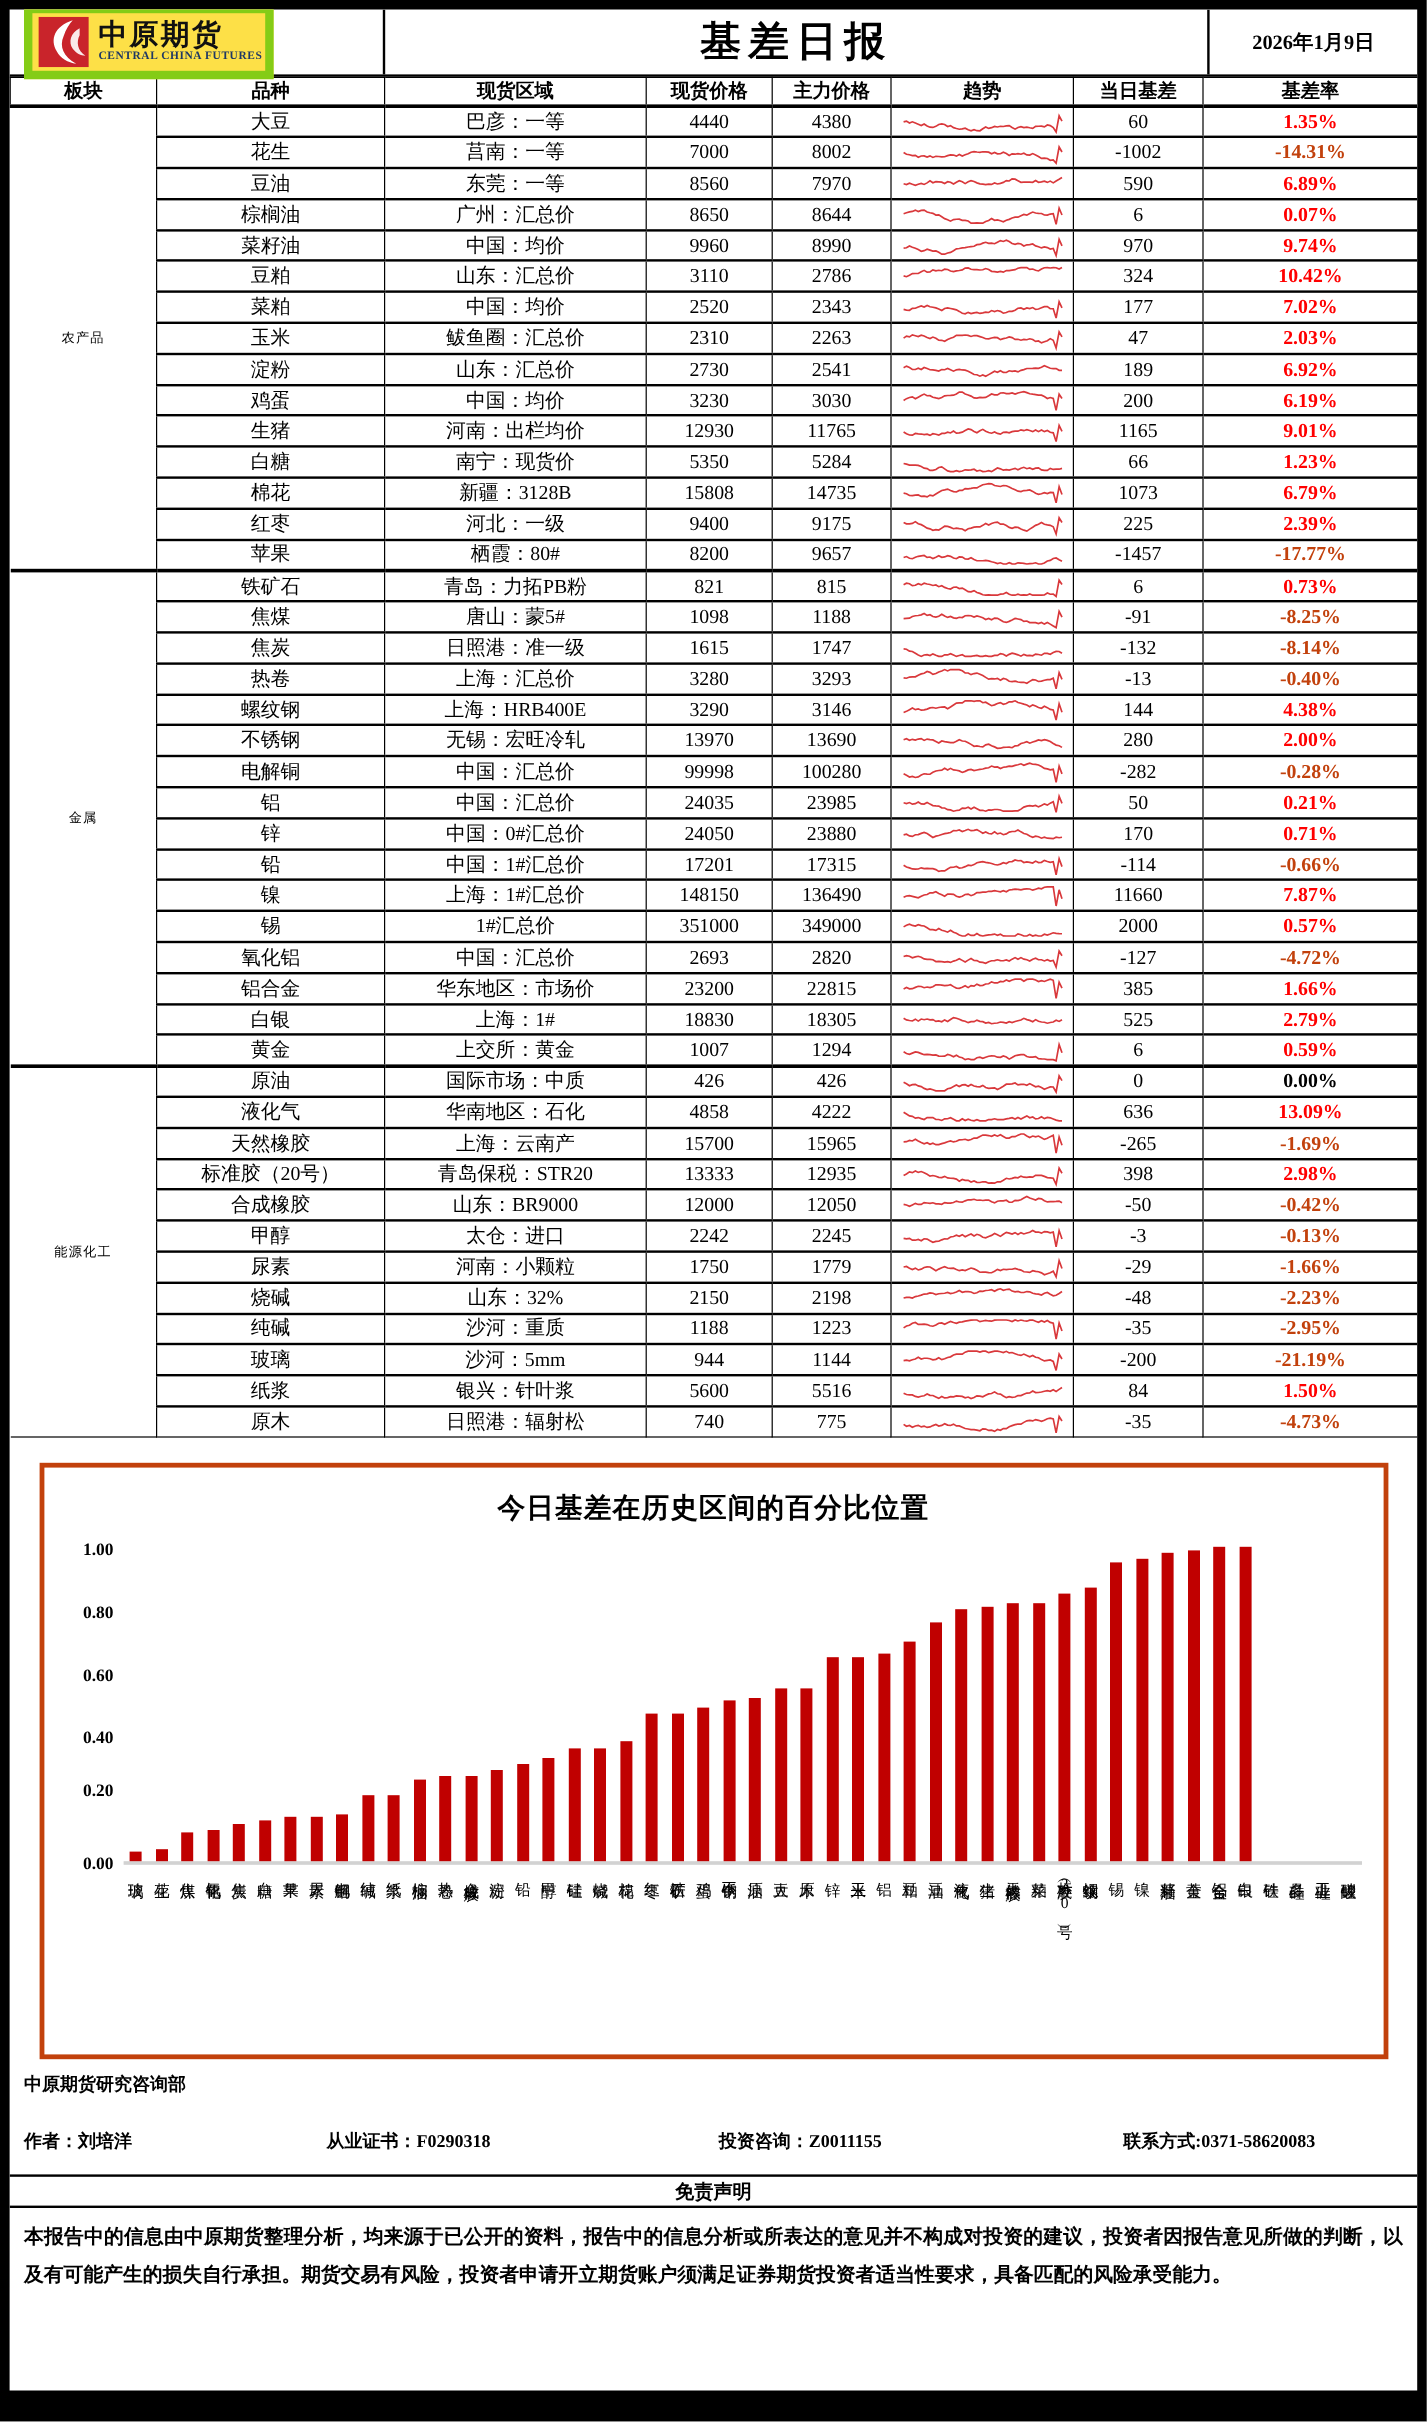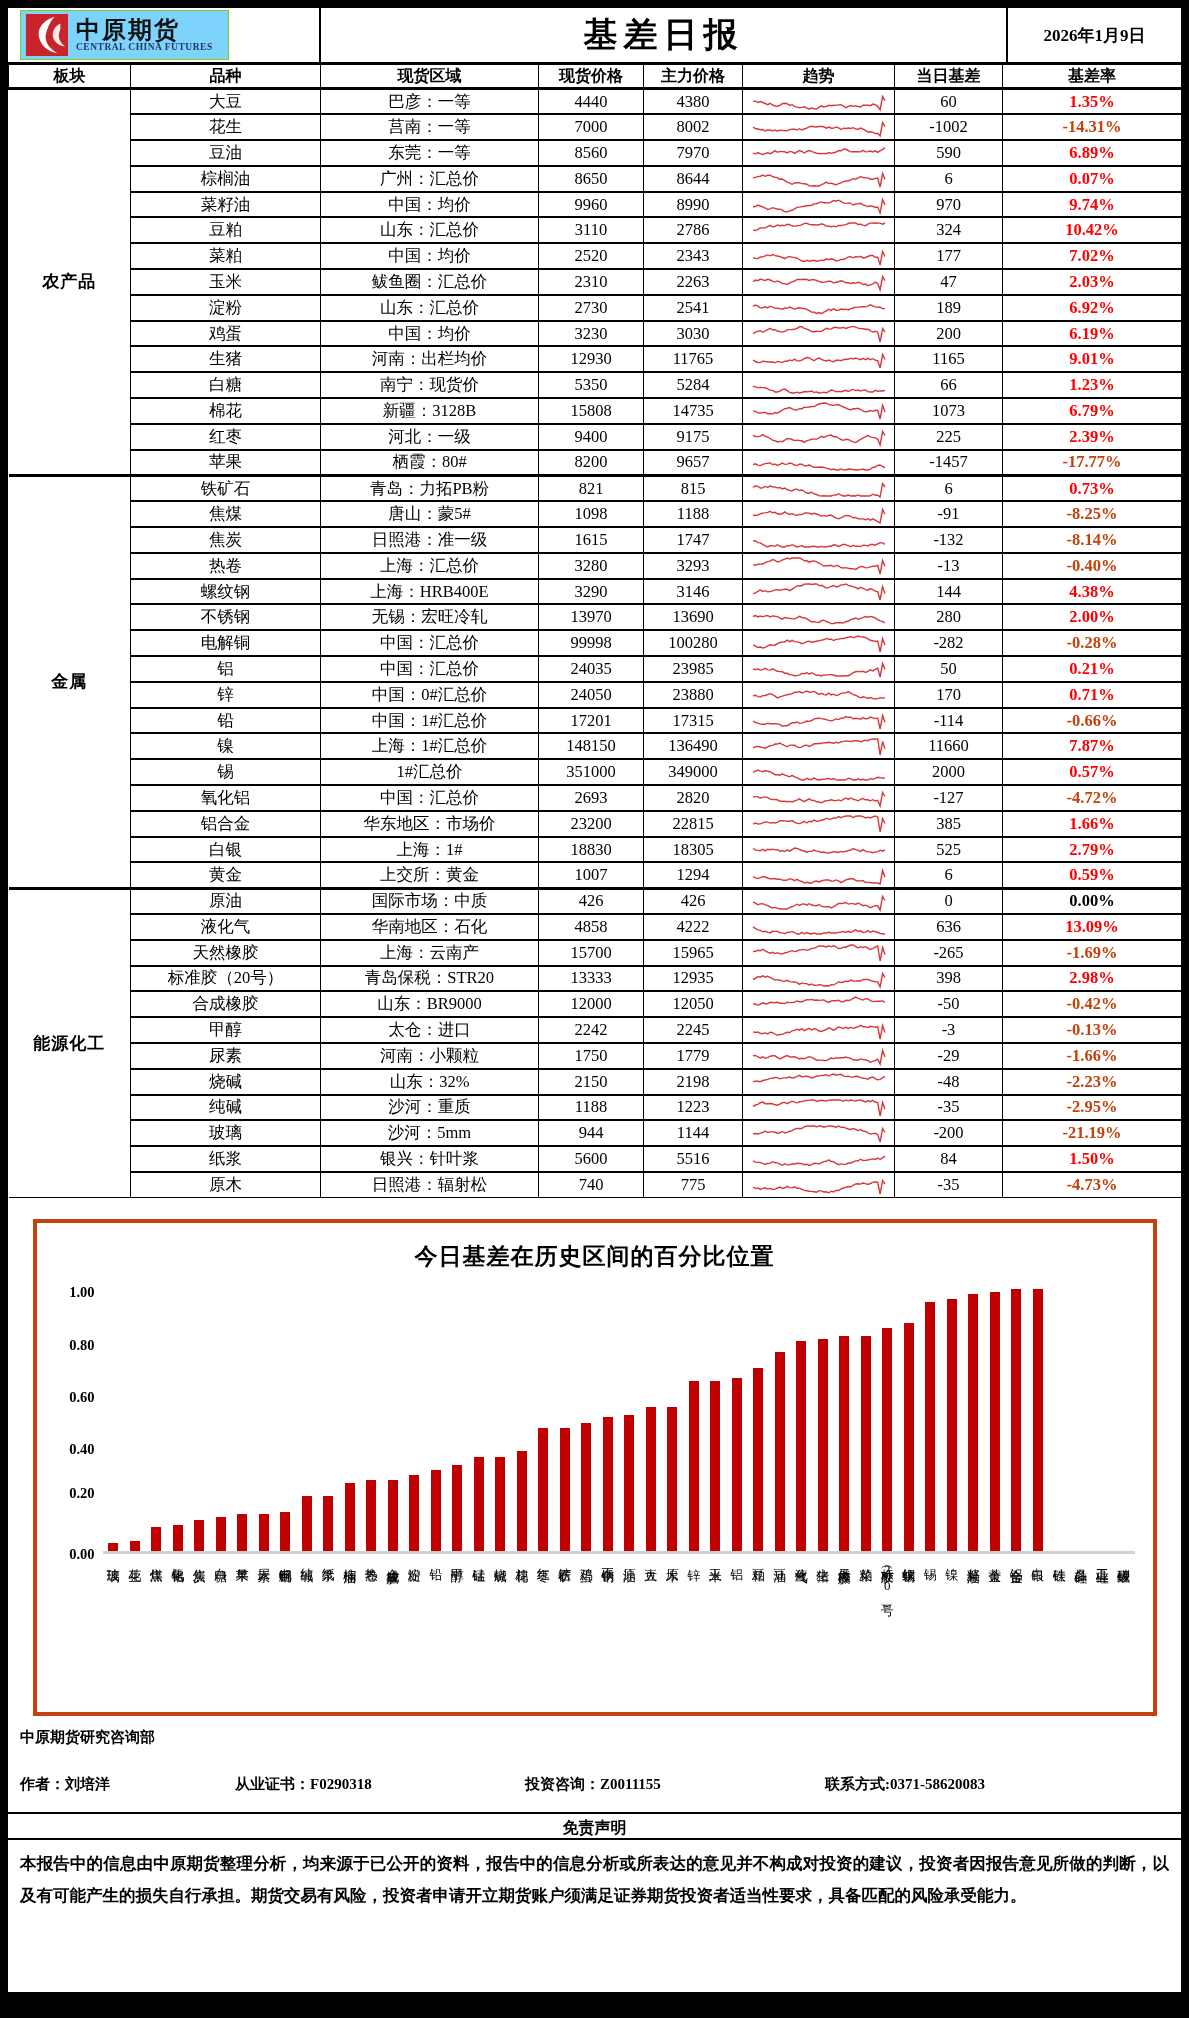--- a/index.html
+++ b/index.html
@@ -2,36 +2,36 @@
 <html><head>
 <meta charset="utf-8">
 <style>
   * { margin:0; padding:0; box-sizing:border-box; }
   body { background:#666; font-family:"Liberation Serif","DejaVu Serif",serif; }
   .page { width:1189px; height:2018px; background:#fff; border:8px solid #000; border-bottom-width:26px; overflow:hidden; }
 
   
   .hdr { display:flex; height:56px; border-bottom:2px solid #000; }
   .hdr-logo { width:313px; border-right:2px solid #000; display:flex; align-items:center; padding-left:12px; }
-  .logo-box { display:flex; align-items:center; gap:8px; border:1px solid #84cc16; background:#7dd3fc; padding:3px 15px 3px 5px; }
+  .logo-box { display:flex; align-items:center; gap:8px; border:7px solid #84cc16; background:#fde047; padding:3px 2px 3px 5px; }
   .logo-mark { width:42px; height:42px; }
   .logo-cn { font-size:24px; font-weight:bold; color:#111; letter-spacing:2px; line-height:1; }
   .logo-en { font-size:9.5px; font-weight:bold; color:#1F3864; letter-spacing:.5px; }
   .hdr-title { flex:1; display:flex; align-items:center; justify-content:center; font-size:34px; font-weight:bold; letter-spacing:6px; border-right:2px solid #000; }
   .hdr-date { width:173px; display:flex; align-items:center; justify-content:center; font-size:17px; font-weight:bold; }
 
   
   table.basis { width:100%; border-collapse:collapse; table-layout:fixed; }
   table.basis col.c-sector{width:122px} table.basis col.c-var{width:190px}
   table.basis col.c-reg{width:218px} table.basis col.c-spot{width:105px}
   table.basis col.c-main{width:99px} table.basis col.c-trend{width:152px}
   table.basis col.c-basis{width:108px} table.basis col.c-rate{width:179px}
   table.basis th { border:1px solid #000; border-bottom:3px solid #000; height:24px; font-size:16px; font-weight:bold; background:#fff; }
   table.basis td { border:1px solid #000; border-top-width:2px; height:25.8px; text-align:center; font-size:16.5px; padding:0; overflow:hidden; white-space:nowrap; }
-  table.basis td.sector { font-size:17px; border-left:0; font-weight:bold; letter-spacing:1px; }
+  table.basis td.sector { font-size:11px; border-left:0; font-weight:normal; letter-spacing:1px; }
   table.basis tr.sec-start td { border-top-width:3px; }
   table.basis td.rate { font-weight:bold; }
   td.rate.pos { color:#FF0000; } td.rate.neg { color:#c2410c; } td.rate.zero { color:#000; }
   td.trend svg { display:block; margin:1px auto 0 auto; }
 
   
   .chart-box { width:1124px; margin:21px auto 0 auto; border:4px solid #c2410c; height:497px; padding-top:18px; }
   .chart-title { text-align:center; font-size:23px; font-weight:bold; letter-spacing:1px; }
   .plot-wrap { display:flex; margin-top:20px; padding:0 18px 0 10px; }
   .yaxis { width:56px; position:relative; height:262px; flex:0 0 auto; }
@@ -41,21 +41,21 @@
   .slot { flex:1; display:flex; justify-content:center; align-items:flex-end; height:100%; }
   .bar { width:10px; background:#C00000; }
   .xlabels { display:flex; justify-content:space-between; margin-top:4px; }
   .xlab { flex:1; display:flex; justify-content:center; }
   .xlab span { writing-mode:vertical-lr; text-orientation:upright; font-size:13px; line-height:1; letter-spacing:1px; color:#000; }
 
   
   .foot { padding:12px 12px 0 12px; }
   .dept { font-size:15px; font-weight:bold; }
   .authors { margin-top:28px; }
-  .author-line { font-size:15px; font-weight:bold; height:27px; display:flex; }
+  .author-line { font-size:15px; font-weight:bold; height:27px; display:flex;gap:37px; }
   .author-line span { display:inline-block; }
   .a-seg0{width:215px} .a-seg1{width:290px} .a-seg2{width:300px}
   .disc-bar { border-top:2px solid #000; border-bottom:2px solid #000; margin-top:10px; text-align:center; font-size:16px; font-weight:bold; height:28px; line-height:27px; }
   .disclaimer { font-size:16.5px; font-weight:bold; line-height:1.95; padding:8px 12px 0 12px; text-align:justify; }
 </style>
 </head>
 <body>
 
 <div class="page">
 

